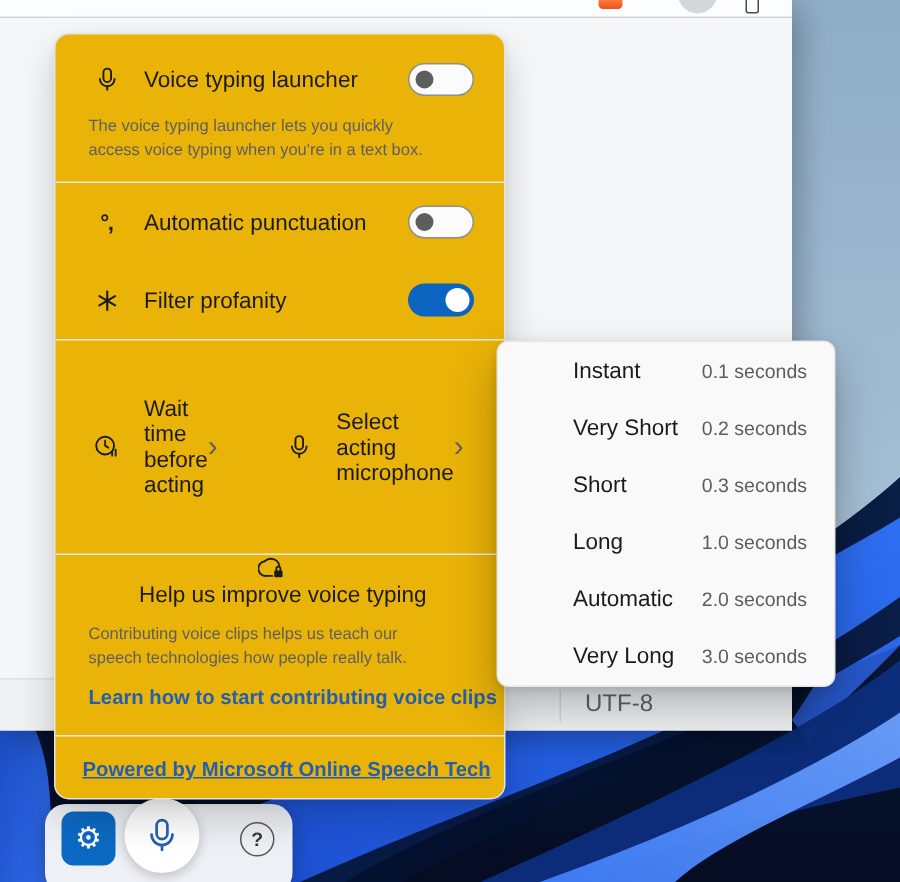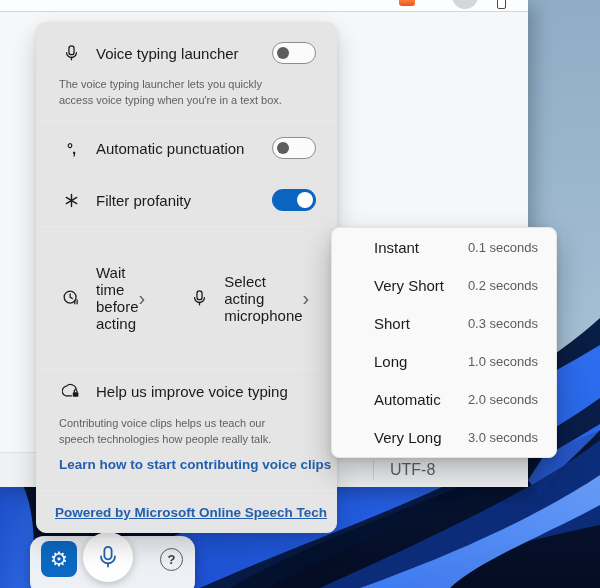--- a/index.html
+++ b/index.html
@@ -18,50 +18,50 @@
   .sb-encoding { position:absolute; left:390px; top:8px; font-size:16px; color:#5f6368; }
 
   
   .voice-toolbar { position:absolute; left:30px; top:536px; width:165px; height:60px; background:#edf0f4; border-radius:14px; z-index:2; box-shadow:0 4px 14px rgba(0,0,0,.3); }
   .gear-btn { position:absolute; left:11px; top:5px; width:36px; height:36px; border:none; border-radius:8px; background:#0c69c3; color:#fff; cursor:pointer; display:flex; align-items:center; justify-content:center; }
   .gear-glyph { font-size:20px; line-height:1; color:#fff; }
   .mic-btn { position:absolute; left:53px; top:-4px; width:50px; height:50px; border:none; border-radius:50%; background:#fff; box-shadow:0 2px 8px rgba(0,0,0,.22); cursor:pointer; display:flex; align-items:center; justify-content:center; color:#2463ad; }
   .help-btn { position:absolute; left:130px; top:12px; width:23px; height:23px; border:1.6px solid #5a5a5a; border-radius:50%; background:transparent; color:#3a3a3a; font-size:13px; font-weight:bold; line-height:1; cursor:pointer; display:flex; align-items:center; justify-content:center; }
 
   
-  .flyout { position:absolute; left:36px; top:22px; width:301px; height:511px; background:#e5e5e5; border:1px solid #e4e4e4; border-radius:10px; z-index:3; box-shadow:0 12px 26px rgba(0,0,0,.18), 0 2px 6px rgba(0,0,0,.08); overflow:hidden; }
+  .flyout { position:absolute; left:36px; top:22px; width:301px; height:511px; background:#eab308; border:1px solid #e4e4e4; border-radius:10px; z-index:3; box-shadow:0 12px 26px rgba(0,0,0,.18), 0 2px 6px rgba(0,0,0,.08); overflow:hidden; }
   .divider { border-top:1px solid #e9e9e9; }
   .row { display:flex; align-items:center; padding:0 20px 0 24px; cursor:pointer; }
   .row .ic { width:20px; display:flex; justify-content:center; align-items:center; margin-right:15px; color:#1b1b1b; flex:none; }
   .row .lbl { font-size:15px; color:#1b1b1b; flex:1; }
   .row .chev { font-size:20px; color:#5f5f5f; line-height:1; font-weight:400; }
   .punct-glyph { font-size:15px; font-weight:bold; letter-spacing:-1px; color:#1b1b1b; }
   .desc { margin:4px 24px 0 22px; font-size:11px; line-height:1.42; color:#5f5f5f; white-space:pre-line; }
   .link { font-size:13.5px; font-weight:bold; color:#235fae; cursor:pointer; text-decoration:none; display:inline-block; }
   .sec-a { padding-top:10px; height:98px; }
   .sec-a .row { height:40px; }
   .sec-b { height:104px; }
   .sec-b .row { height:52px; }
   .sec-c { height:142px; display:flex; flex-direction:row; }
   .sec-c .row { flex:1; }
   .sec-d { height:120px; }
-  .sec-d .row { height:42px; }
+  .sec-d .row { height:42px;flex-direction:column; }
   .sec-d .link { margin:10px 0 0 22px; }
   .sec-e { height:43px; display:flex; align-items:center; }
   .sec-e .link { margin-left:18px;text-decoration:underline; }
 
   .tgl { width:44px; height:22px; border-radius:12px; position:relative; flex:none; cursor:pointer; }
   .tgl.off { border:1px solid #8f8f8f; background:#fbfbfb; }
   .tgl.off::after { content:""; position:absolute; left:4px; top:4px; width:12px; height:12px; border-radius:50%; background:#5d5d5d; }
   .tgl.on { background:#0a64c0; }
   .tgl.on::after { content:""; position:absolute; right:3px; top:3px; width:16px; height:16px; border-radius:50%; background:#fff; }
 
   
   .submenu { position:absolute; left:331px; top:227px; width:226px; height:231px; background:#f9f9f9; border:1px solid #e6e6e6; border-radius:8px; z-index:4; box-shadow:0 14px 30px rgba(0,0,0,.26), 0 2px 6px rgba(0,0,0,.1); display:flex; flex-direction:column; overflow:hidden; }
-  .sm-row { flex:1; display:flex; align-items:center; padding:0 18px 0 12px; cursor:pointer; }
+  .sm-row { flex:1; display:flex; align-items:center; padding:0 18px 0 20px; cursor:pointer; }
   .sm-row .bullet-box { width:30px; display:flex; align-items:center; flex:none; }
   .sm-row .bullet { width:5px; height:5px; border-radius:50%; background:#1a1a1a; margin-left:4px; }
   .sm-row .sm-lbl { flex:1; font-size:15px; color:#1b1b1b; }
   .sm-row .sm-val { font-size:13px; color:#5c5c5c; }
 
   svg.icon { display:block; }
 </style>
 </head>
 <body>
 

